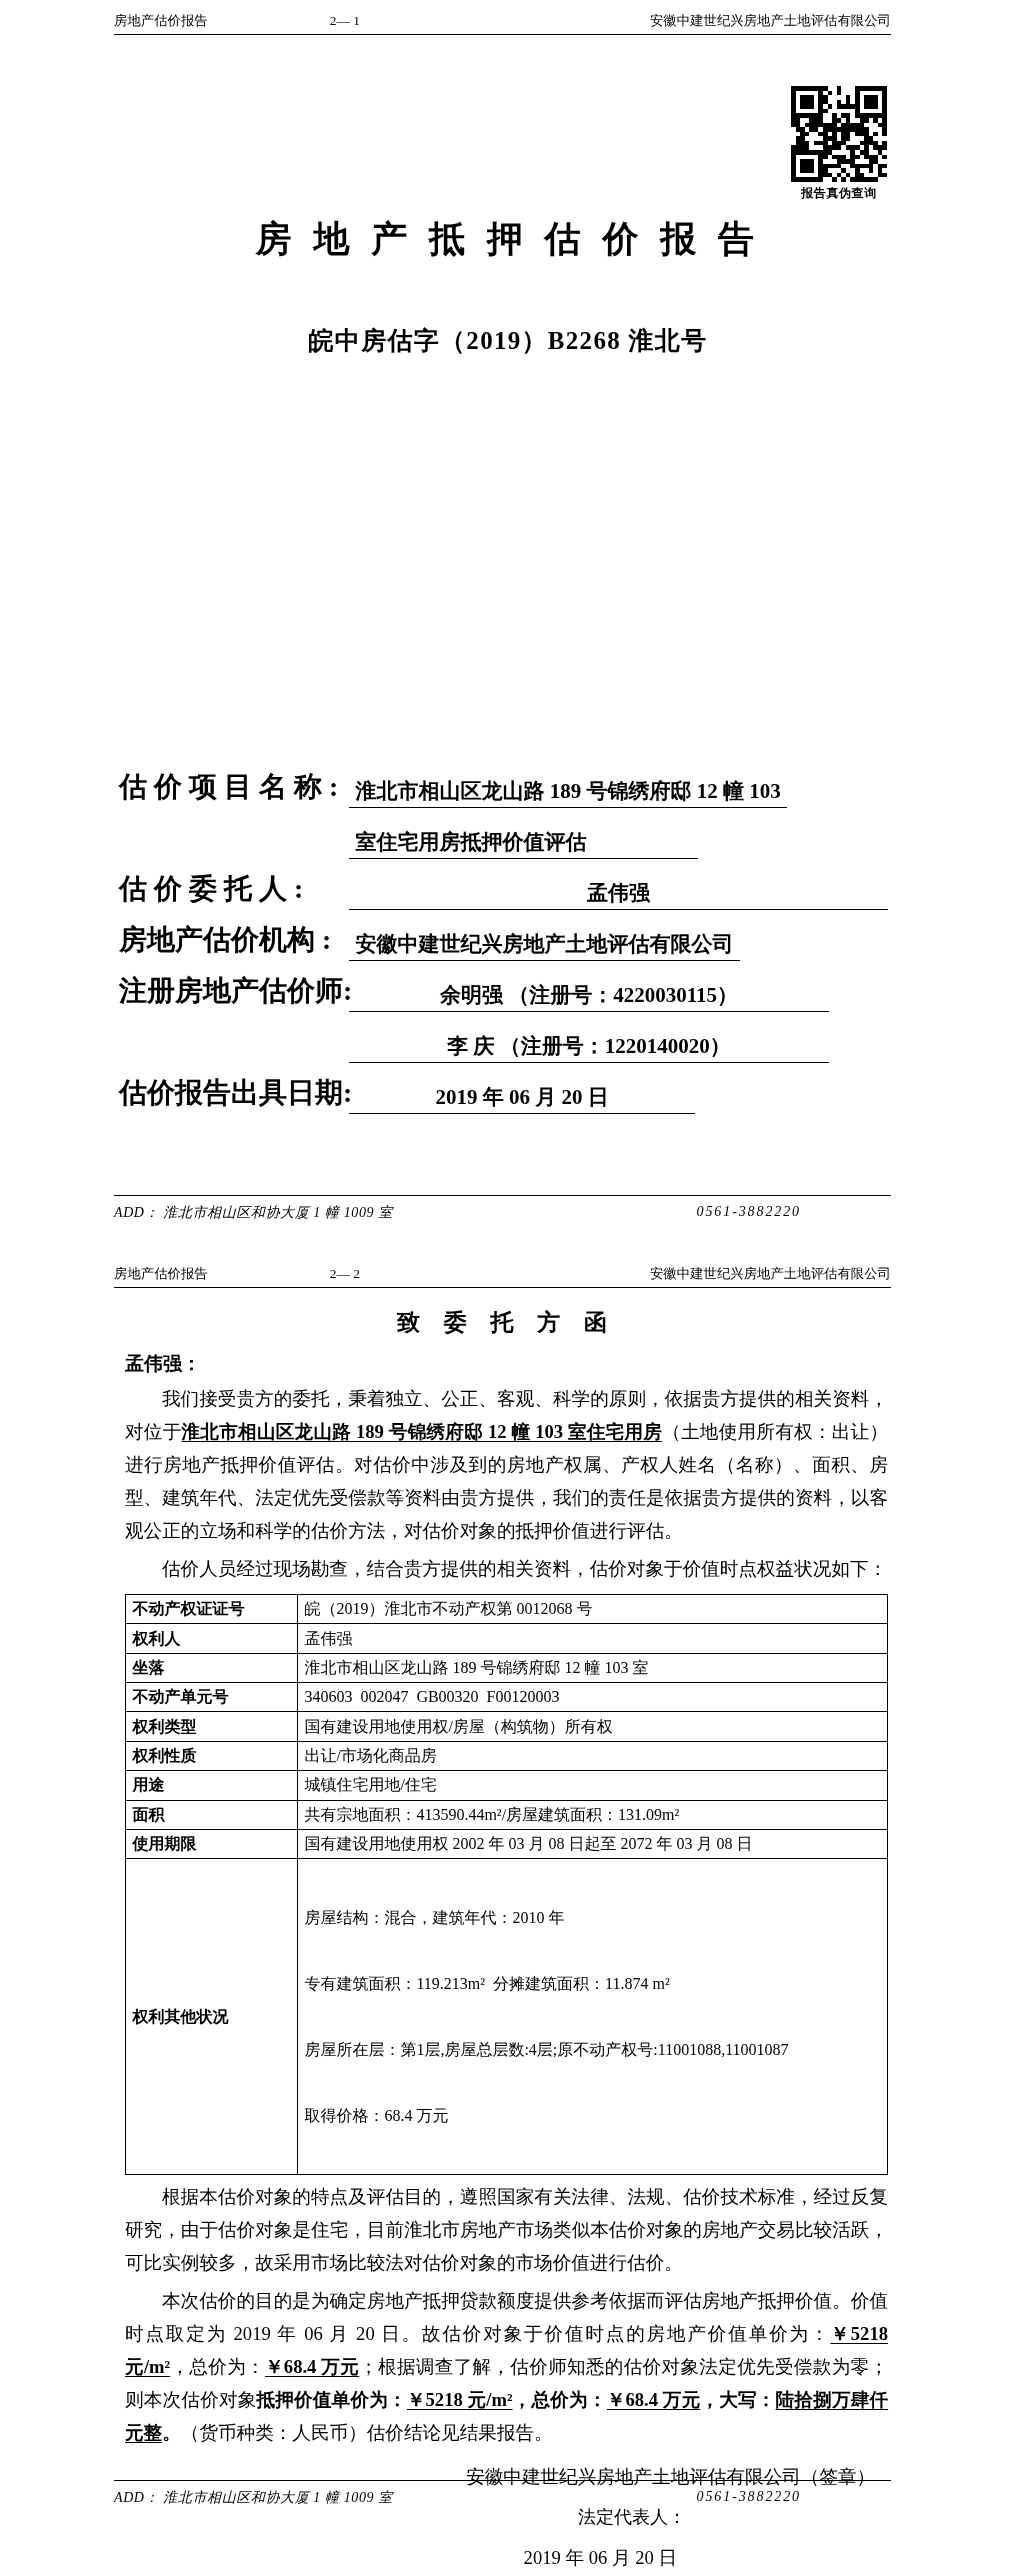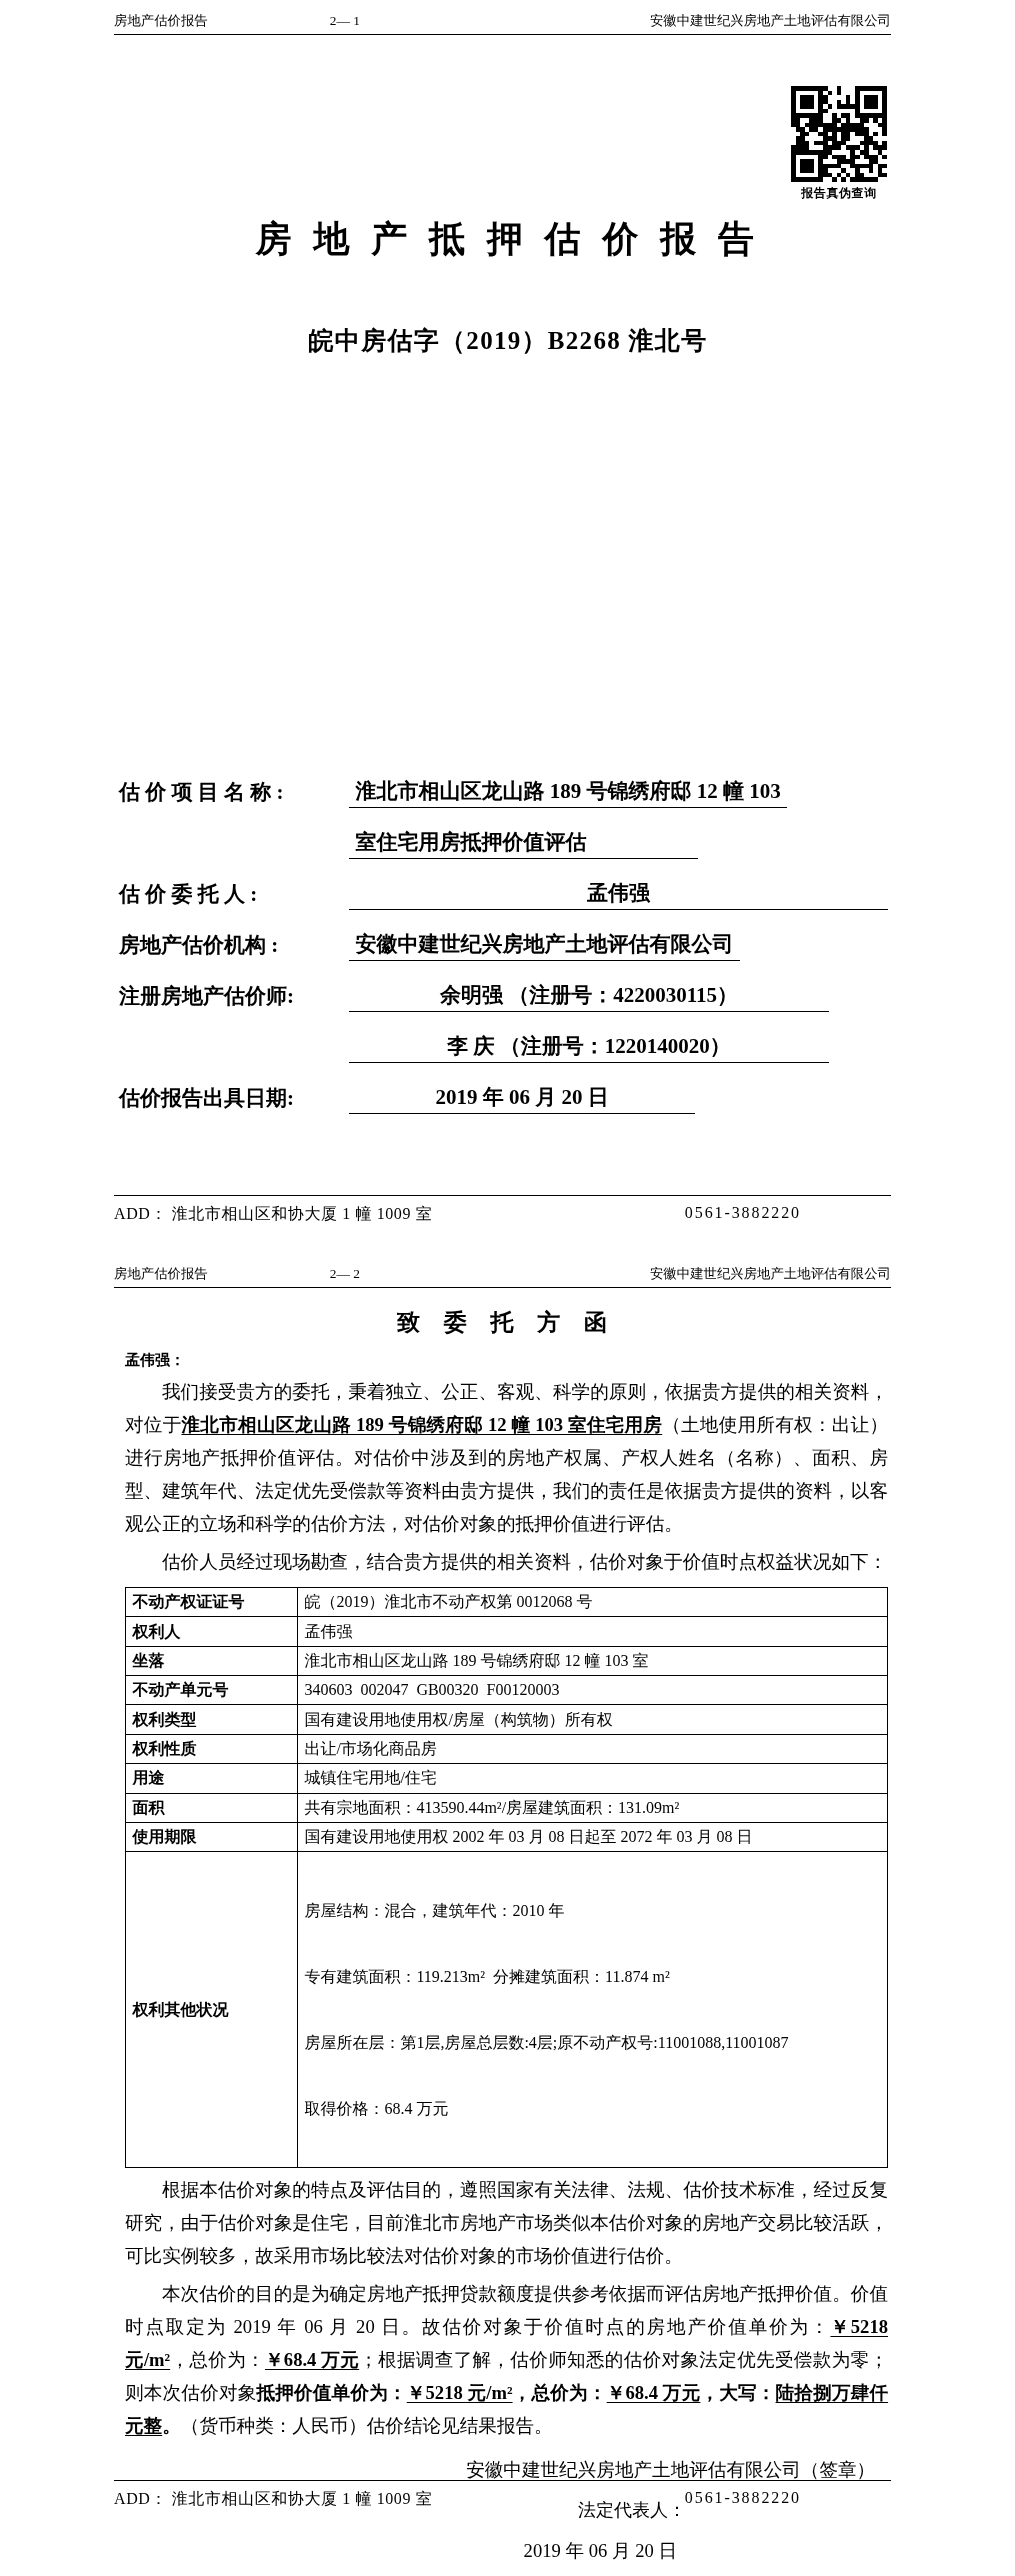--- a/index.html
+++ b/index.html
@@ -20,21 +20,21 @@
     border-bottom:1.3px solid #000; padding-bottom:4.5px;
     font-size:13.4px; white-space:nowrap;
   }
   .rh-left  { flex:1; text-align:left; }
   .rh-center{ flex:1; text-align:left; }
   .rh-right { flex:1.6; text-align:right; }
 
   .running-footer {
     position:absolute; left:114px; right:125px;
     border-top:1.3px solid #000; padding-top:7.7px;
-    font-size:16px; display:flex; white-space:nowrap;
+    font-size:14px; display:flex; white-space:nowrap;font-style:italic;
   }
   #page1 .running-footer { top:1195px; }
   #page2 .running-footer { top:1227px; }
   .rf-address { letter-spacing:0.6px; }
   .rf-phone   { margin-left:auto; padding-right:90px; letter-spacing:1.9px; }
 
   
   .qr-wrap { position:absolute; top:86px; right:127px; width:100px; text-align:center; }
   .qr-grid {
     width:96px; height:96px; margin:0 auto;
@@ -52,39 +52,39 @@
   }
   .doc-number {
     position:absolute; top:324px; left:0; right:0;
     text-align:center; font-size:25px; font-weight:bold; letter-spacing:1.3px;
   }
 
   
   .fields { position:absolute; top:757px; left:119px; right:128px; }
   .frow { display:flex; align-items:flex-end; height:51px; }
   .flabel {
-    width:230px; flex:none; font-size:21px; font-weight:bold;
+    width:230px; flex:none; font-size:28px; font-weight:bold;
     white-space:nowrap; padding-bottom:1.9px;
   }
   .fvalue {
     border-bottom:1.3px solid #000; font-size:21px; font-weight:bold;
     padding:0 6.4px 1.9px 6.4px; white-space:nowrap;
   }
   .fvalue.fit    { flex:none; }
   .fvalue.full   { flex:1; text-align:center; }
   .frow.r1 .fvalue { width:349px; text-align:left; }
   .frow.r4 .fvalue, .frow.r5 .fvalue { width:480px; text-align:center; }
   .frow.r6 .fvalue { width:346px; text-align:center; }
 
   
   .p2-content { position:absolute; top:54px; left:125px; right:128px; }
   .letter-title {
     text-align:center; font-size:23px; font-weight:bold; letter-spacing:9px;
   }
-  .salutation { margin-top:12.8px; font-size:15px; font-weight:bold; }
+  .salutation { margin-top:12.8px; font-size:19px; font-weight:bold; }
   .para {
     margin-top:5.1px; font-size:18.6px; line-height:33px;
     text-align:justify; text-indent:37px;
   }
   .rights-table { margin-top:9px; width:100%; border-collapse:collapse; font-size:16px; }
   .rights-table td {
     border:1.3px solid #000; padding:3.2px 6.4px; line-height:22px; vertical-align:middle;
   }
   td.tlabel { width:172px; font-weight:bold; }
   td.tvalue { white-space:pre-wrap; }

